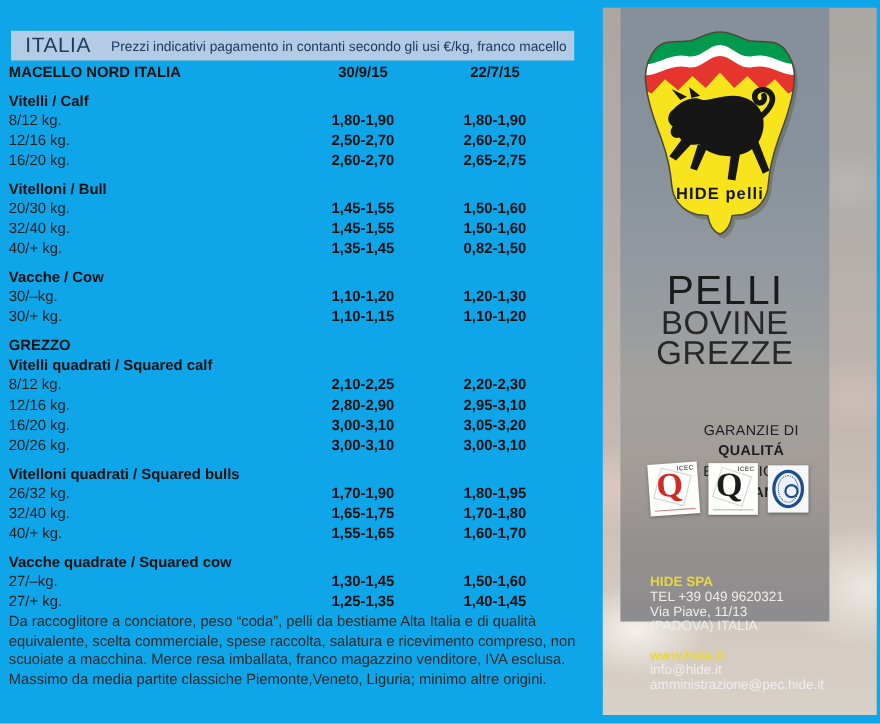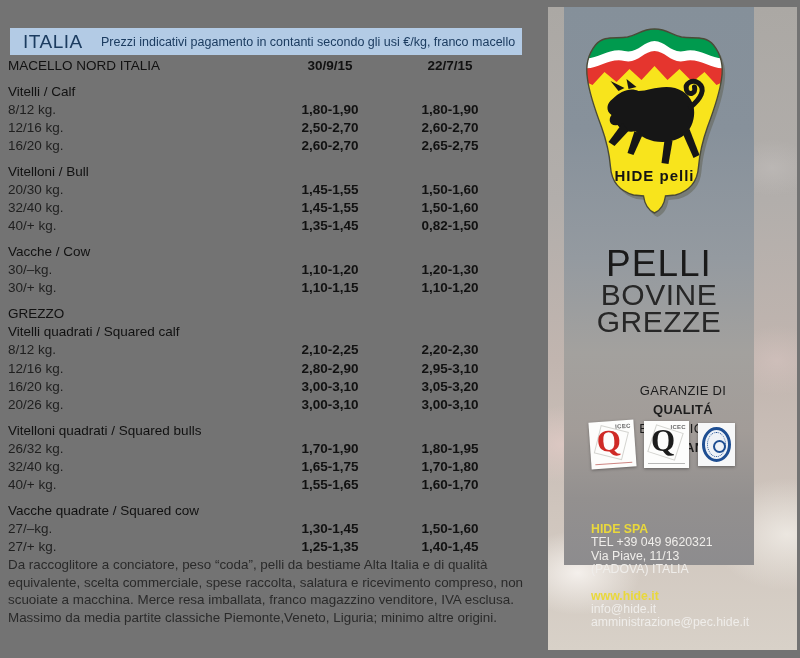--- a/index.html
+++ b/index.html
@@ -1,34 +1,34 @@
 <!DOCTYPE html>
 <html><head>
 <meta charset="utf-8">
 <style>
   * { margin:0; padding:0; box-sizing:border-box; }
   html,body { background:#ffffff; }
   .page {
     position:relative; width:800px; height:658px; overflow:hidden;
-    background:#737373; font-family:"Liberation Sans", sans-serif; color:#1f1f1f;
+    background:#0ea5e9; font-family:"Liberation Sans", sans-serif; color:#1f1f1f;
   }
 
   
   .band {
     position:absolute; left:10px; top:28px; width:512px; height:27px;
     background:#b3cbe5; display:flex; align-items:center;
   }
   .band .region { color:#1c3c60; font-size:19px; letter-spacing:.5px; margin-left:13px; width:72px; }
   .band .subtitle { color:#1c3c60; font-size:12.5px; margin-left:6px; }
 
   .ptable { position:absolute; left:8px; top:57px; width:524px; }
   .row { display:flex; line-height:18.2px; font-size:13.5px; }
   .c-label { width:262px; }
   .c-val { width:120px; text-align:center; font-weight:700; color:#111; }
-  .thead .c-label, .sec-heading { font-weight:400; color:#111; }
+  .thead .c-label, .sec-heading { font-weight:700; color:#111; }
   .section { margin-top:7.4px; }
 
   .footnote {
     position:absolute; left:8px; top:556px; width:524px;
     font-size:13.4px; line-height:17.6px; color:#2a2a2a;
   }
 
   
   .sidebar {
     position:absolute; left:548px; top:7px; width:249px; height:643px;

